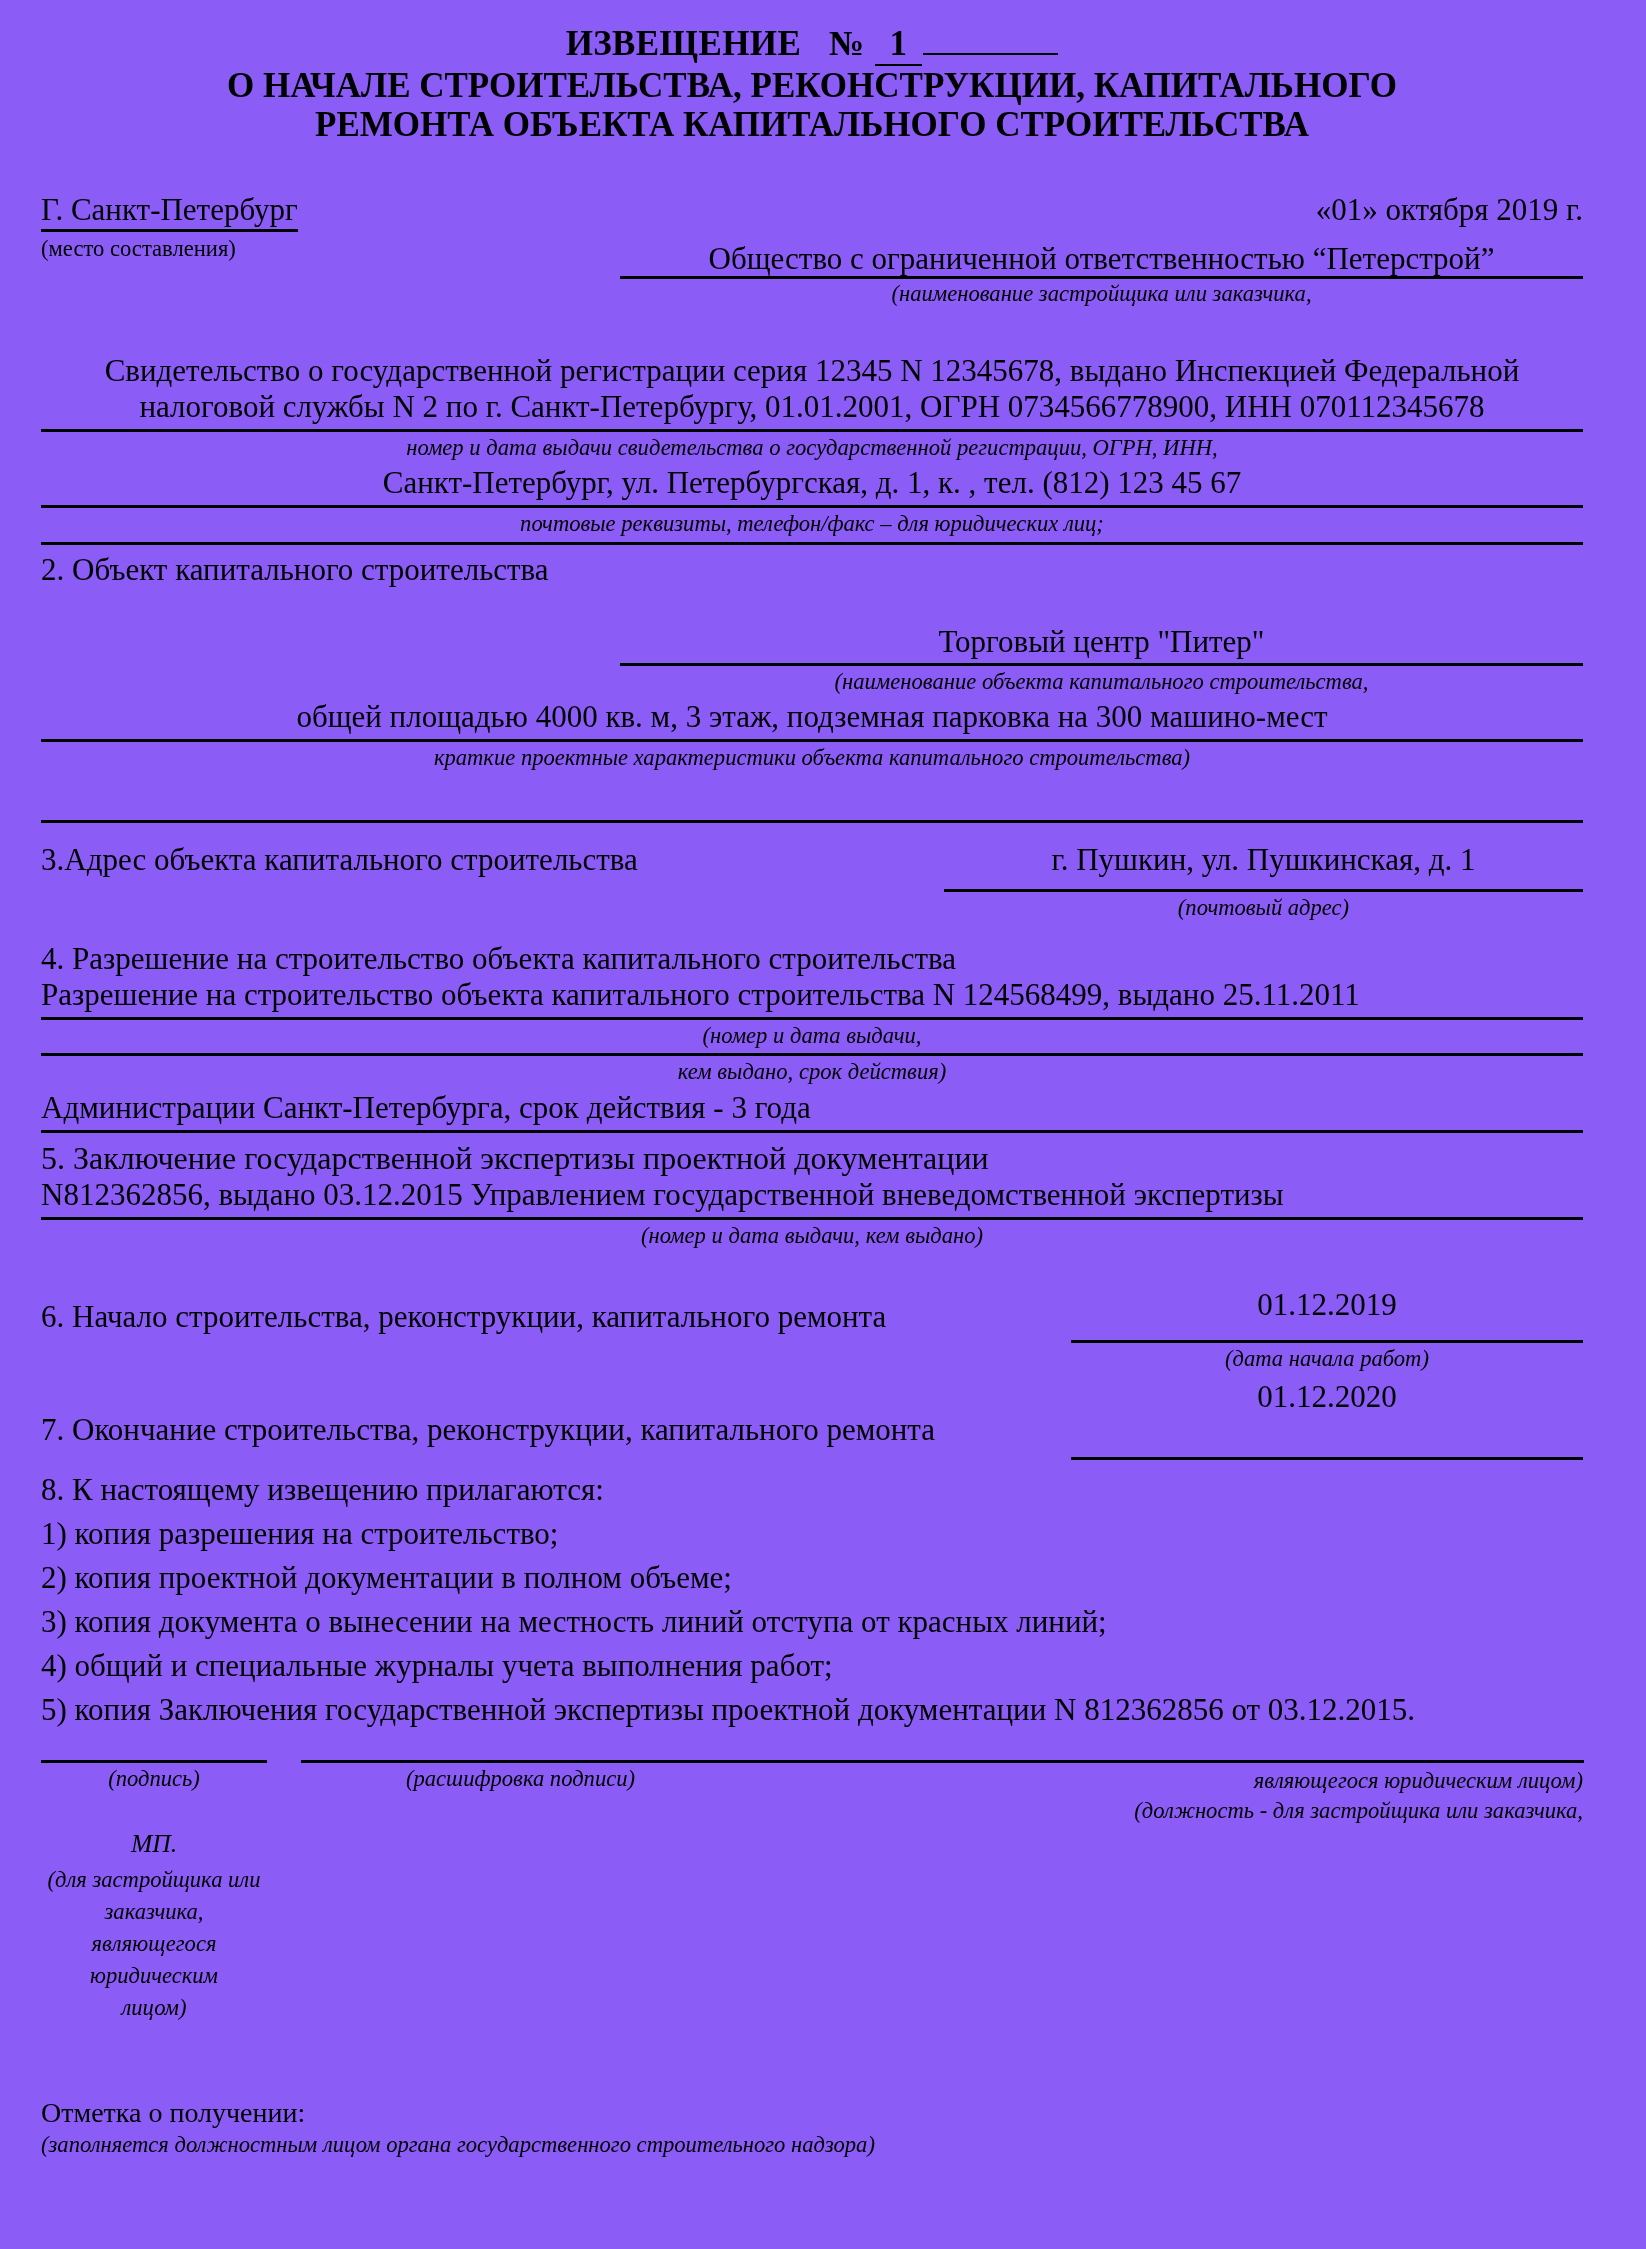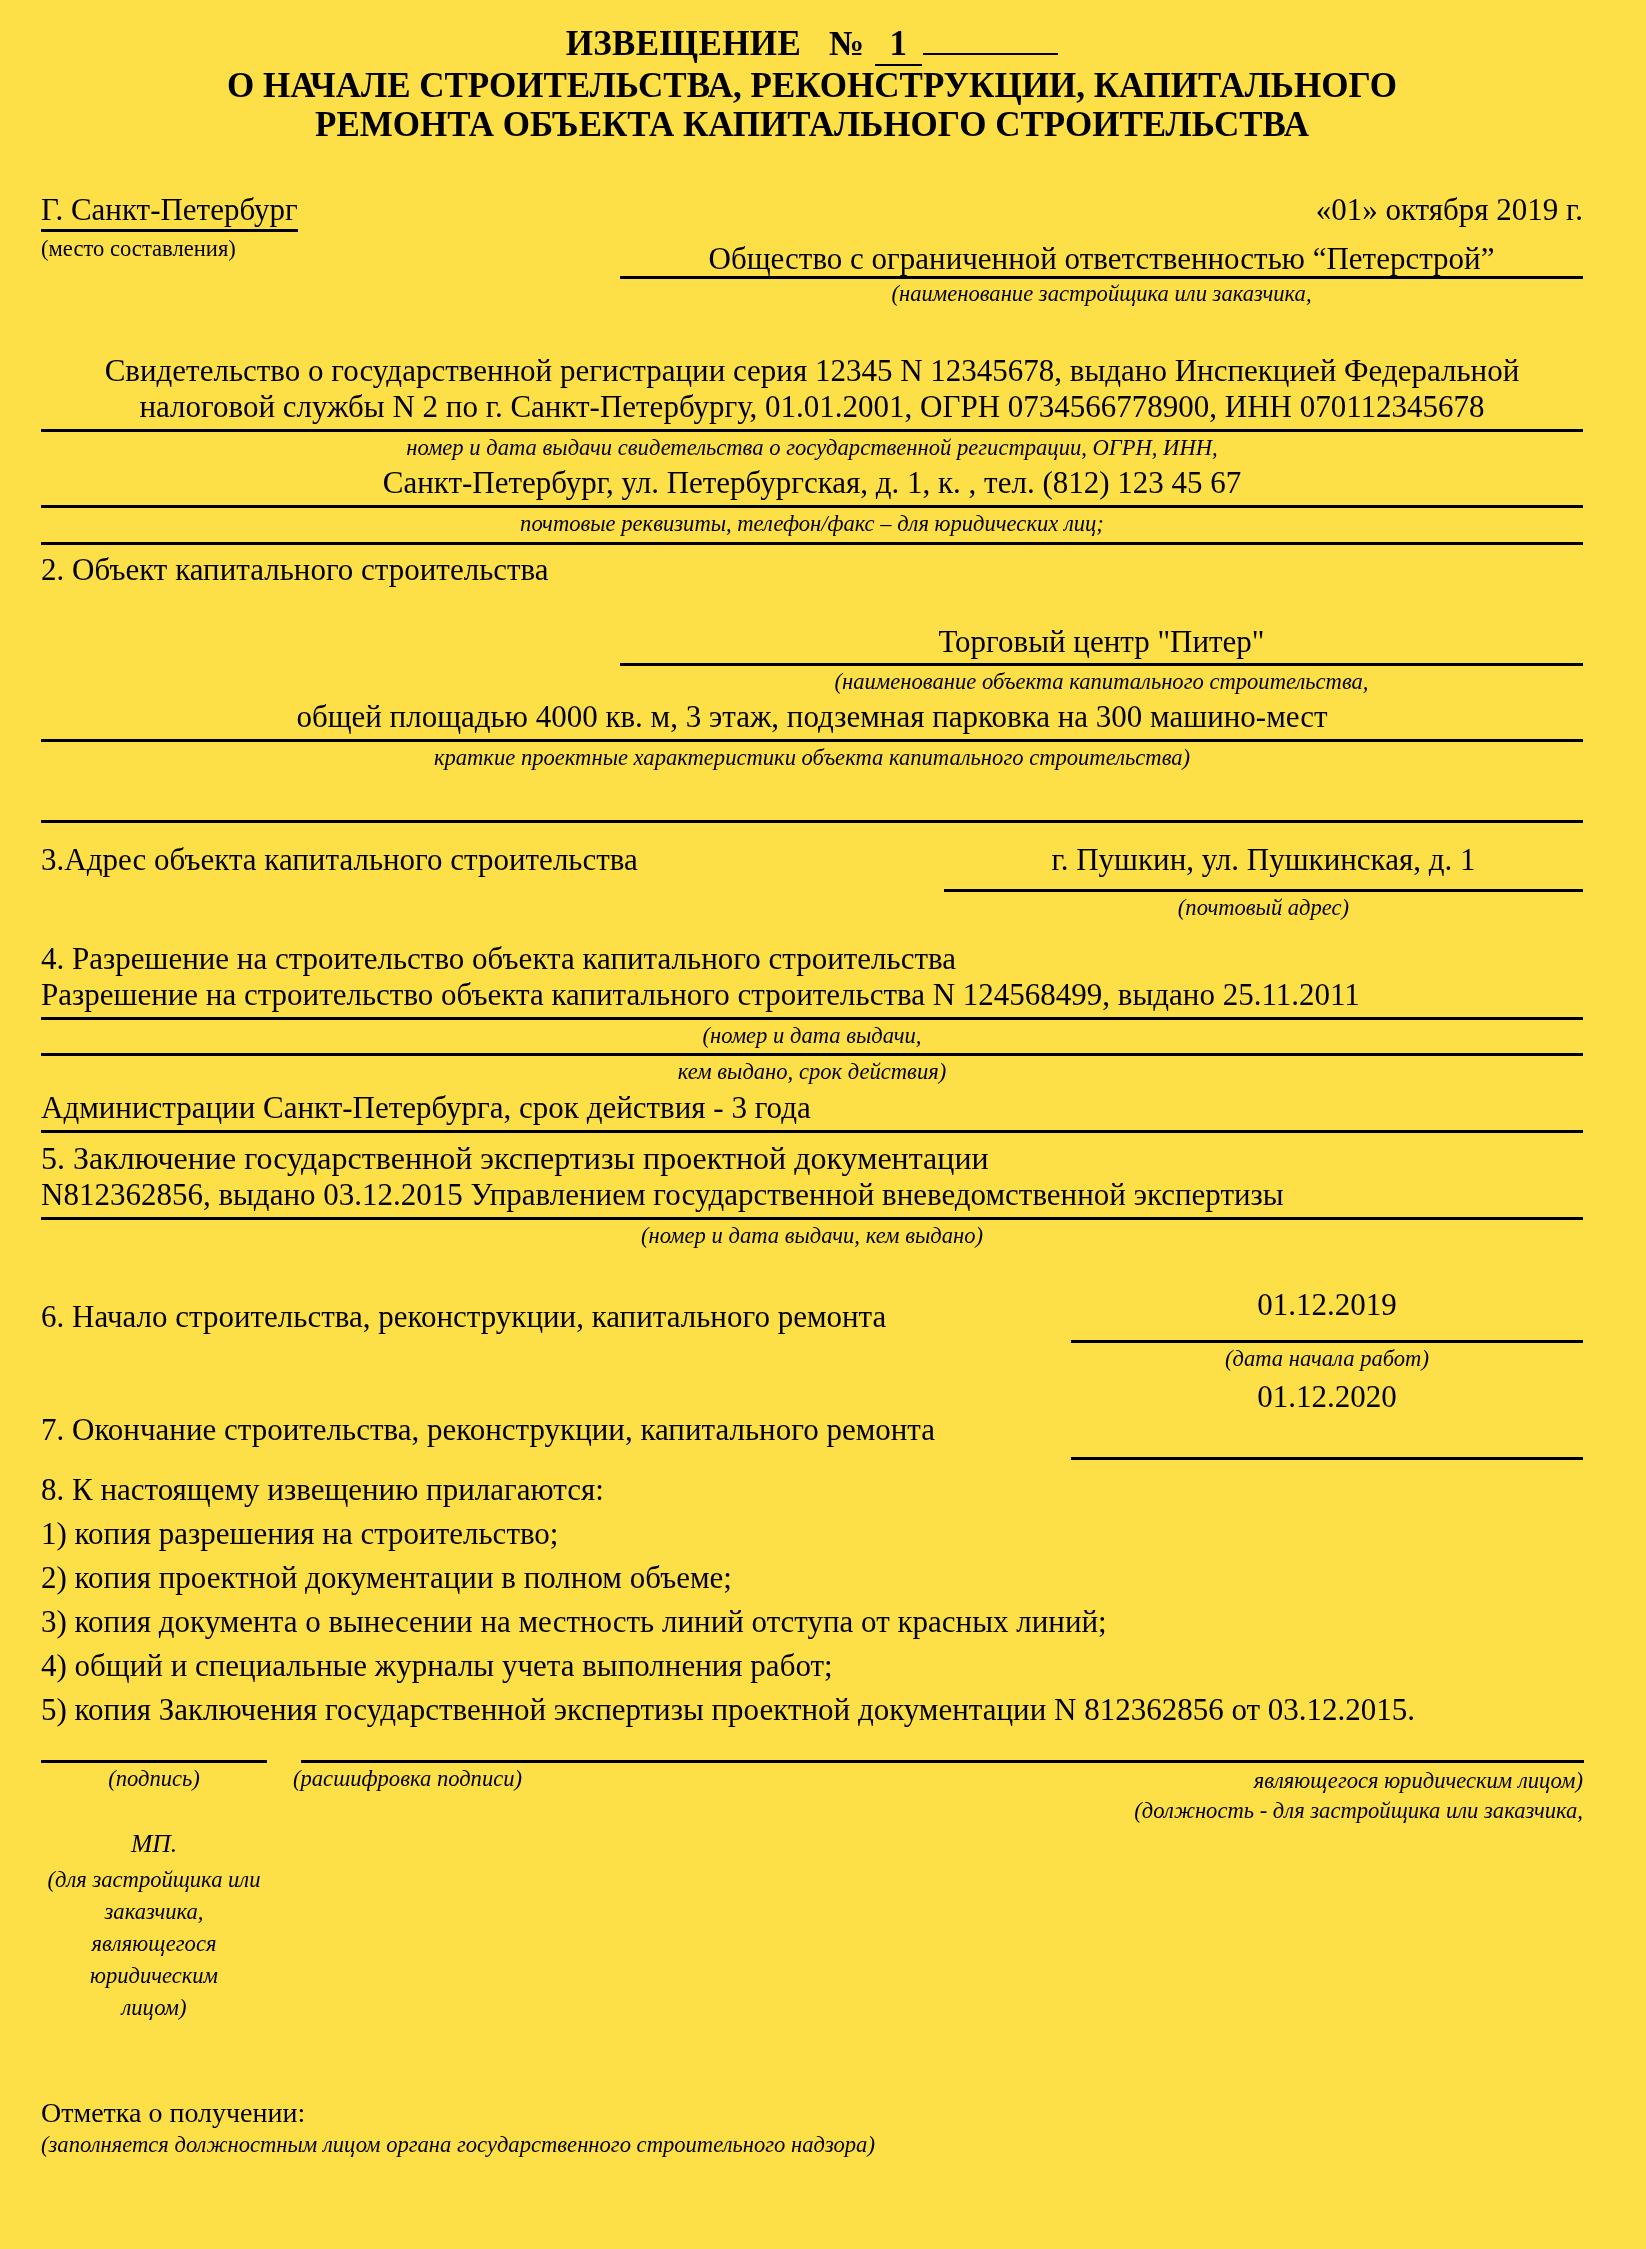--- a/index.html
+++ b/index.html
@@ -8,21 +8,21 @@
     background: #ffffff;
   }
   body {
     font-family: "Liberation Serif", "DejaVu Serif", serif;
     color: #000000;
   }
   .page {
     position: relative;
     width: 1647px;
     height: 2250px;
-    background: #fde047;
+    background: #8b5cf6;
     box-sizing: border-box;
     padding: 16px;
     overflow: hidden;
   }
   .inner {
     position: absolute;
     left: 41px;
     top: 0;
     width: 1542px;
   }
@@ -156,22 +156,22 @@
   }
   .sig-rule-2 {
     position: absolute; left: 260px; top: 0; width: 1283px;
     border-bottom: 3.8px solid #000;
   }
   .sig-cap-1 {
     position: absolute; left: 0; top: 6px; width: 226px;
     text-align: center; font-size: 22.6px; font-style: italic;
   }
   .sig-cap-2 {
-    position: absolute; left: 252px; top: 6px; width: 421px;
-    font-size: 22.6px; font-style: italic;
+    position: absolute; left: 269px; top: 6px; width: 421px;
+    text-align: center; font-size: 22.6px; font-style: italic;
   }
   .sig-cap-3 {
     position: absolute; left: 752px; top: 6px; width: 790px;
     text-align: right; font-size: 22.6px; font-style: italic; line-height: 1.35;
   }
   .mp {
     position: absolute; left: 0; top: 69px; width: 226px;
     text-align: center; font-size: 25.6px; font-style: italic;
   }
   .mp-cap {

